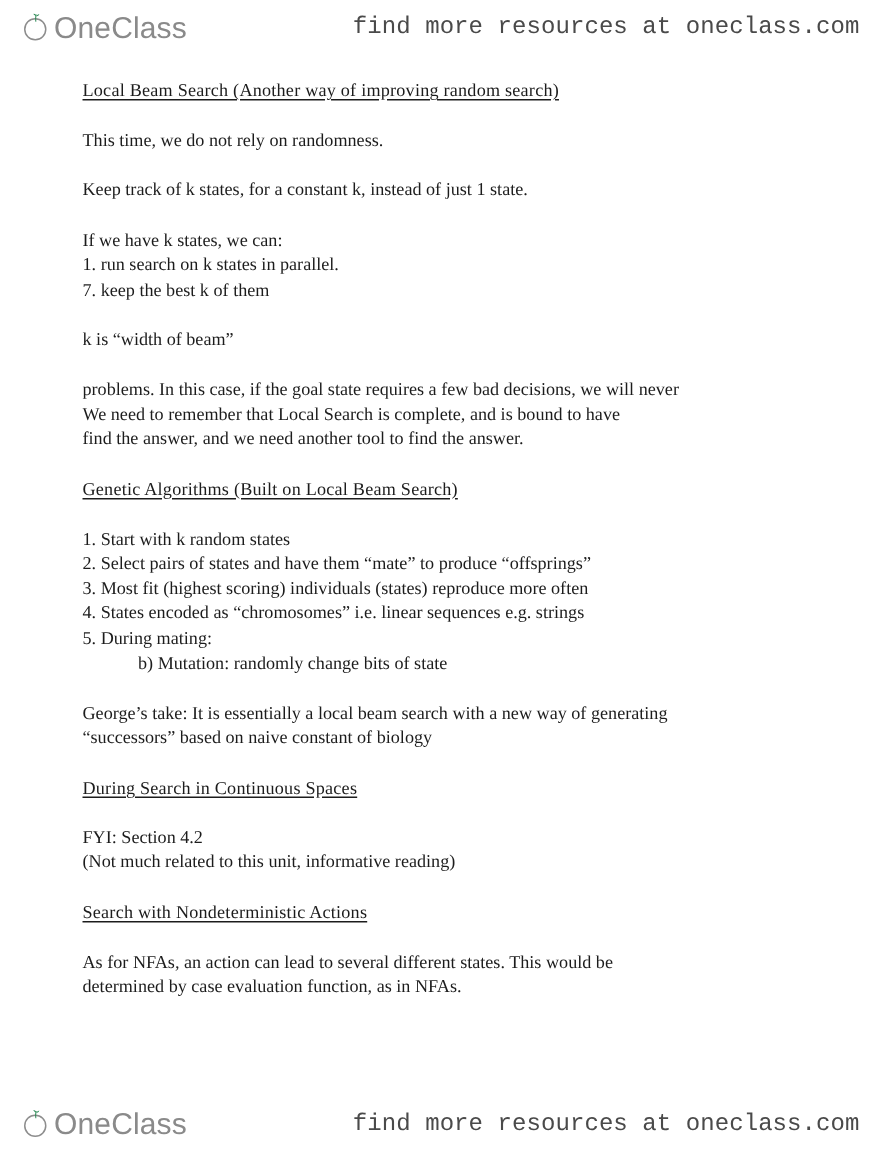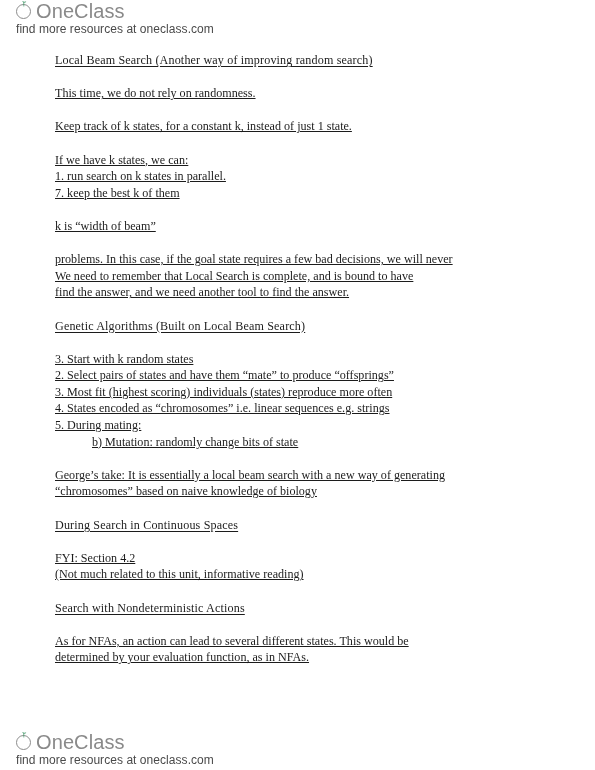--- a/index.html
+++ b/index.html
@@ -24,24 +24,24 @@
     background: #ffffff;
   }
 
   
   .wm-bar {
     position: absolute;
     left: 0;
     width: 595px;
     height: 36px;
     display: flex;
+    align-items: center;
     justify-content: space-between;
     box-sizing: border-box;
     padding: 0 22px 0 16px;
-    flex-direction: column;
   }
   .wm-header { top: 0; }
   .wm-footer { top: 731px; }
 
   .brand {
     display: flex;
     align-items: center;
     gap: 0px;
     user-select: none;
   }
@@ -73,22 +73,22 @@
     font-family: "Liberation Sans", "DejaVu Sans", sans-serif;
     font-size: 20px;
     font-weight: 400;
     letter-spacing: 0.1px;
     color: #8a8a8a;
     line-height: 1;
     position: relative;
     top: 1px;
   }
   .wm-tagline {
-    font-family: Liberation Sans, sans-serif;
-    font-size: 12px;
+    font-family: Liberation Mono, monospace;
+    font-size: 16px;
     color: #4a4a4a;
     letter-spacing: 0.05px;
     white-space: nowrap;
   }
 
   
   .doc {
     position: absolute;
     left: 55px;
     top: 52px;
@@ -100,21 +100,20 @@
   .h-sec {
     font-weight: normal;
     text-decoration: underline;
     text-underline-offset: 2px;
     letter-spacing: 0.15px;
     white-space: nowrap;
   }
 
   .p {
     margin: 0;
-    text-decoration: underline;
   }
   .blank {
     height: 16.6px;
   }
 
   .indent-a {
     padding-left: 37px;
   }
 
   .nowrap-line {
@@ -164,47 +163,47 @@
       <div class="blank"></div>
       <div class="p">
         <div class="nowrap-line">problems. In this case, if the goal state requires a few bad decisions, we will never</div>
         <div class="nowrap-line">We need to remember that Local Search is complete, and is bound to have</div>
         <div class="nowrap-line">find the answer, and we need another tool to find the answer.</div>
       </div>
       <div class="blank"></div>
       <div class="h-sec">Genetic Algorithms (Built on Local Beam Search)</div>
       <div class="blank"></div>
       <div class="p">
-        <div class="nowrap-line">3. Start with k random states</div>
+        <div class="nowrap-line">1. Start with k random states</div>
         <div class="nowrap-line">2. Select pairs of states and have them “mate” to produce “offsprings”</div>
         <div class="nowrap-line">3. Most fit (highest scoring) individuals (states) reproduce more often</div>
         <div class="nowrap-line">4. States encoded as “chromosomes” i.e. linear sequences e.g. strings</div>
         <div class="nowrap-line">5. During mating:</div>
       </div>
       <div class="p indent-a">
         <div class="nowrap-line">b) Mutation: randomly change bits of state</div>
       </div>
       <div class="blank"></div>
       <div class="p">
         <div class="nowrap-line">George’s take: It is essentially a local beam search with a new way of generating</div>
-        <div class="nowrap-line">“chromosomes” based on naive knowledge of biology</div>
+        <div class="nowrap-line">“successors” based on naive constant of biology</div>
       </div>
       <div class="blank"></div>
       <div class="h-sec">During Search in Continuous Spaces</div>
       <div class="blank"></div>
       <div class="p">
         <div class="nowrap-line">FYI: Section 4.2</div>
         <div class="nowrap-line">(Not much related to this unit, informative reading)</div>
       </div>
       <div class="blank"></div>
       <div class="h-sec">Search with Nondeterministic Actions</div>
       <div class="blank"></div>
       <div class="p">
         <div class="nowrap-line">As for NFAs, an action can lead to several different states. This would be</div>
-        <div class="nowrap-line">determined by your evaluation function, as in NFAs.</div>
+        <div class="nowrap-line">determined by case evaluation function, as in NFAs.</div>
       </div>
     </div>
 
   <div class="wm-bar wm-footer">
     <div class="brand">
       <span class="brand-mark">
         <span class="ring"></span>
         <svg class="leaf" viewBox="0 0 12 12" xmlns="http://www.w3.org/2000/svg" aria-hidden="true">
           <path d="M5.2 11 C4.6 7.5 4.8 4.2 5.6 1.2 L6.9 1.2 C6.2 4.3 6.0 7.6 6.4 11 Z" fill="#2e8b57"></path>
           <path d="M5.9 3.4 C4.2 2.6 2.9 1.5 2.2 0.3 C3.9 0.2 5.3 0.9 6.1 2.2 Z" fill="#2e8b57"></path>

